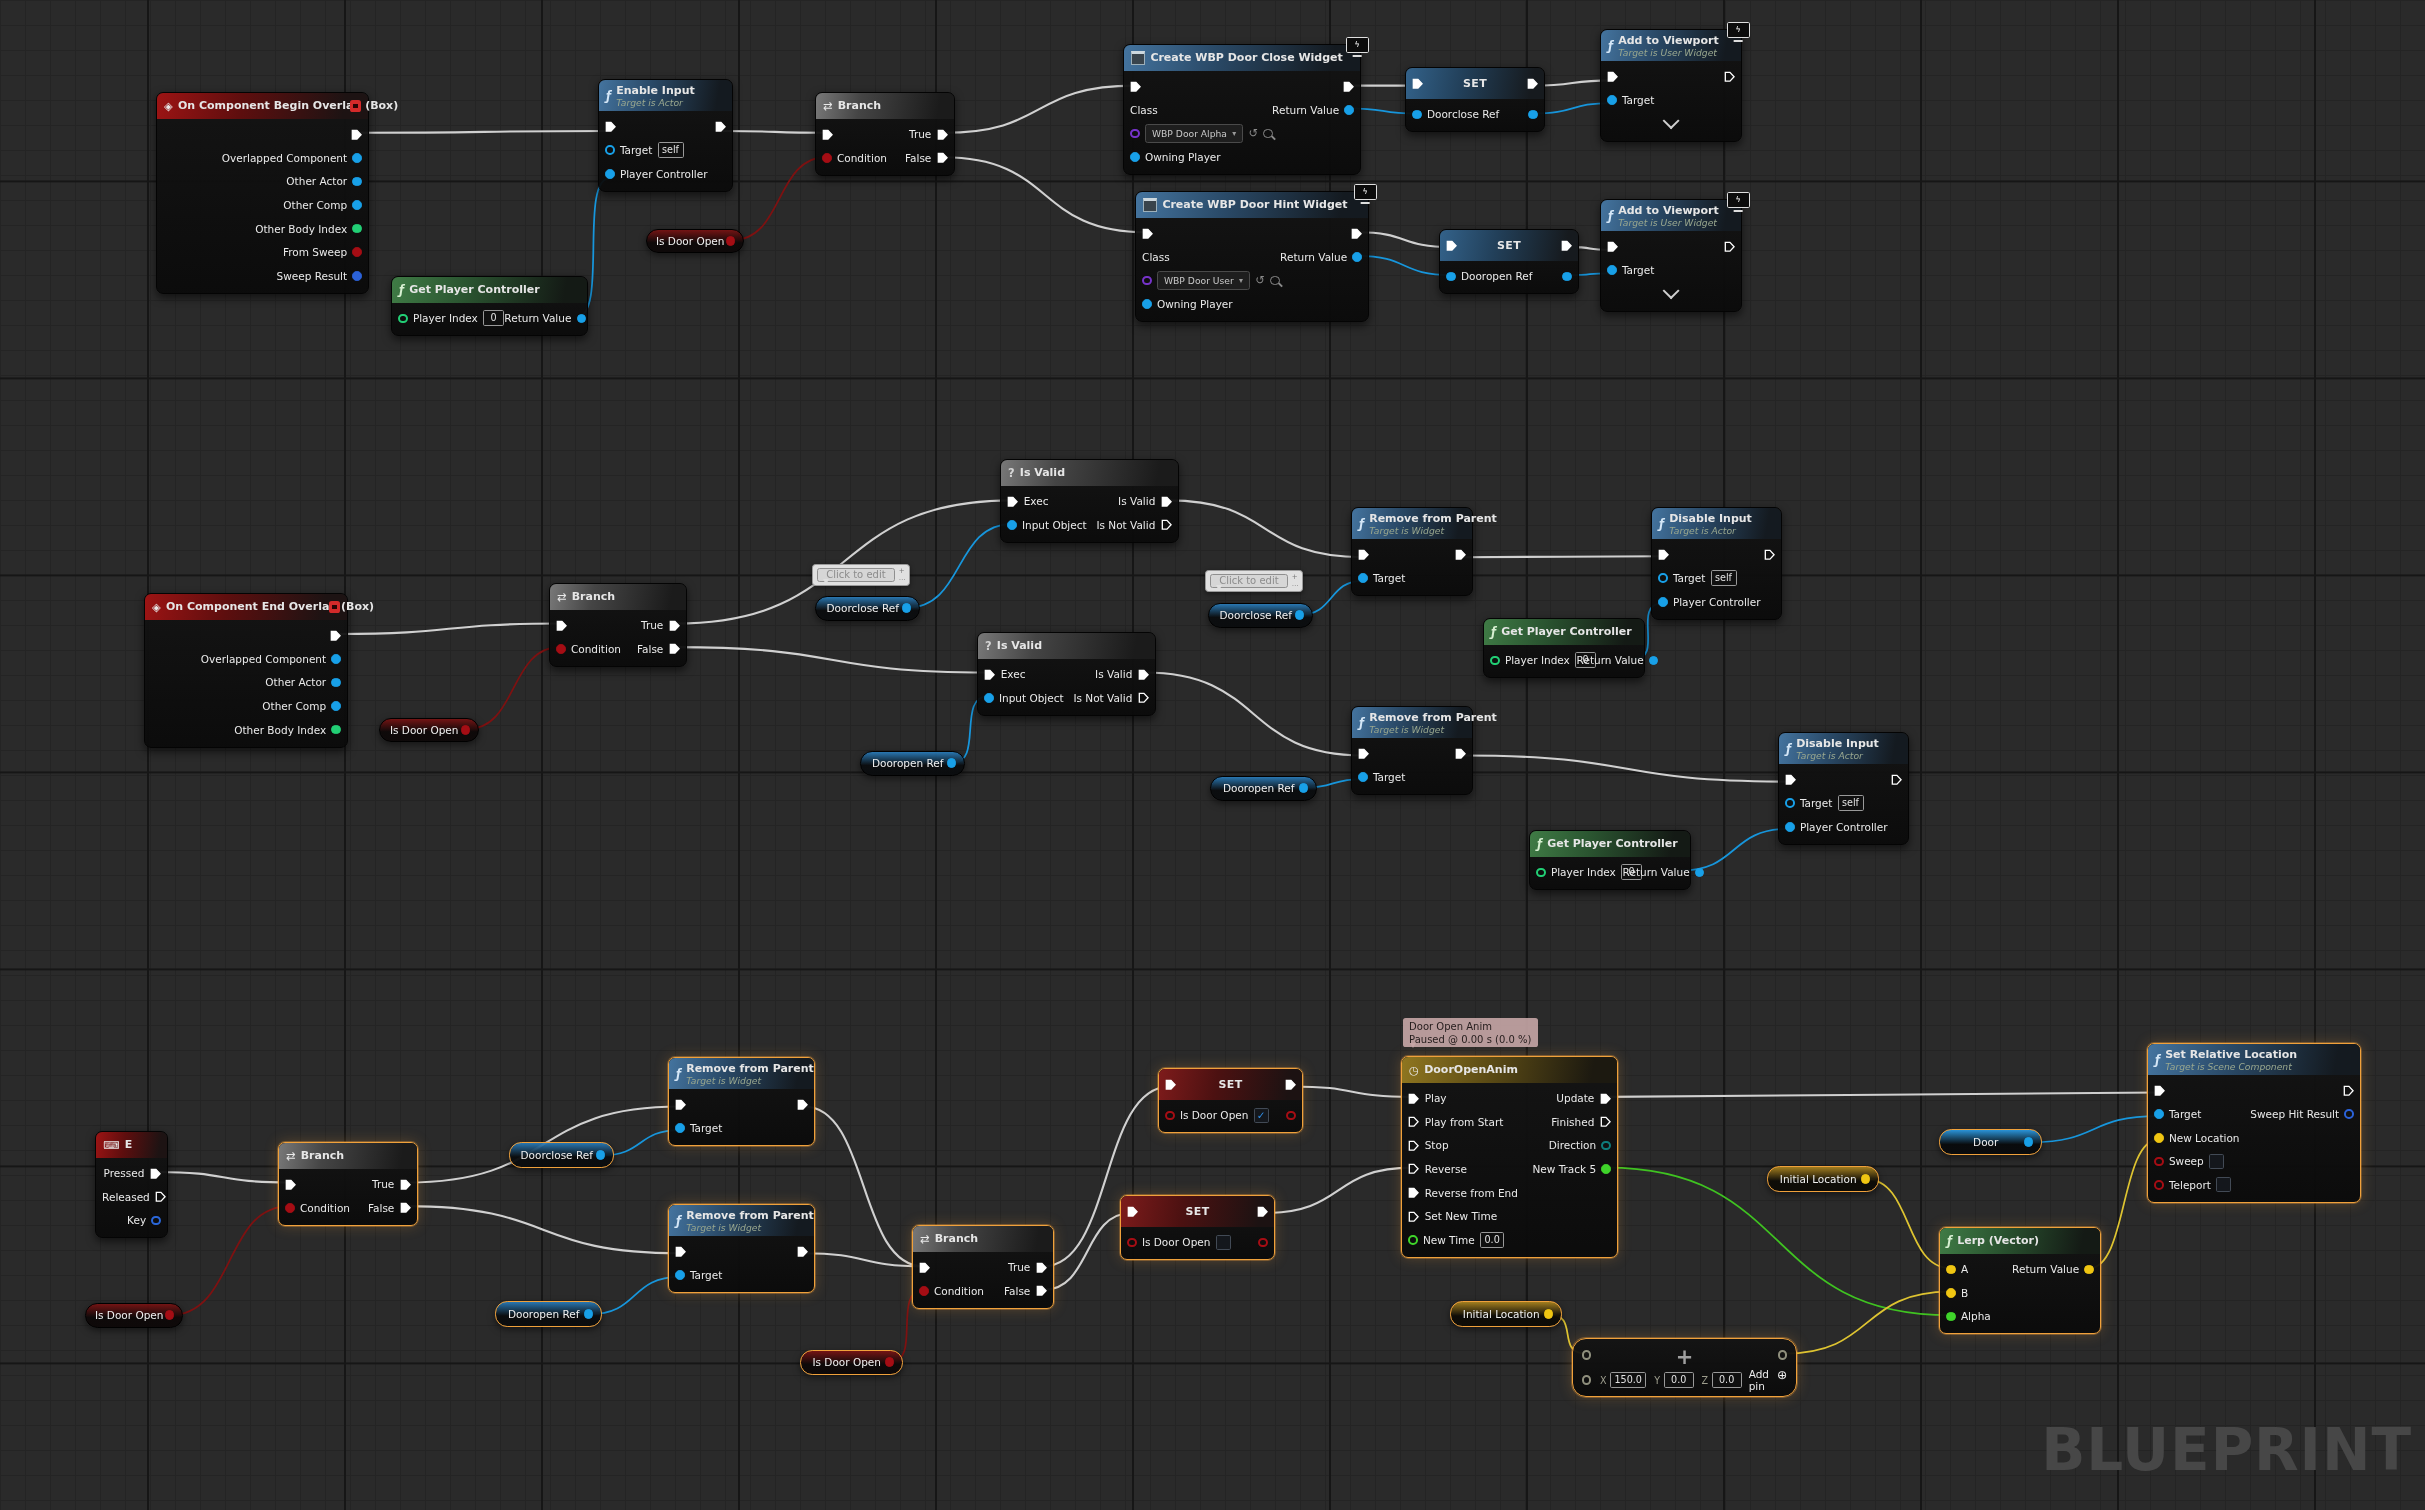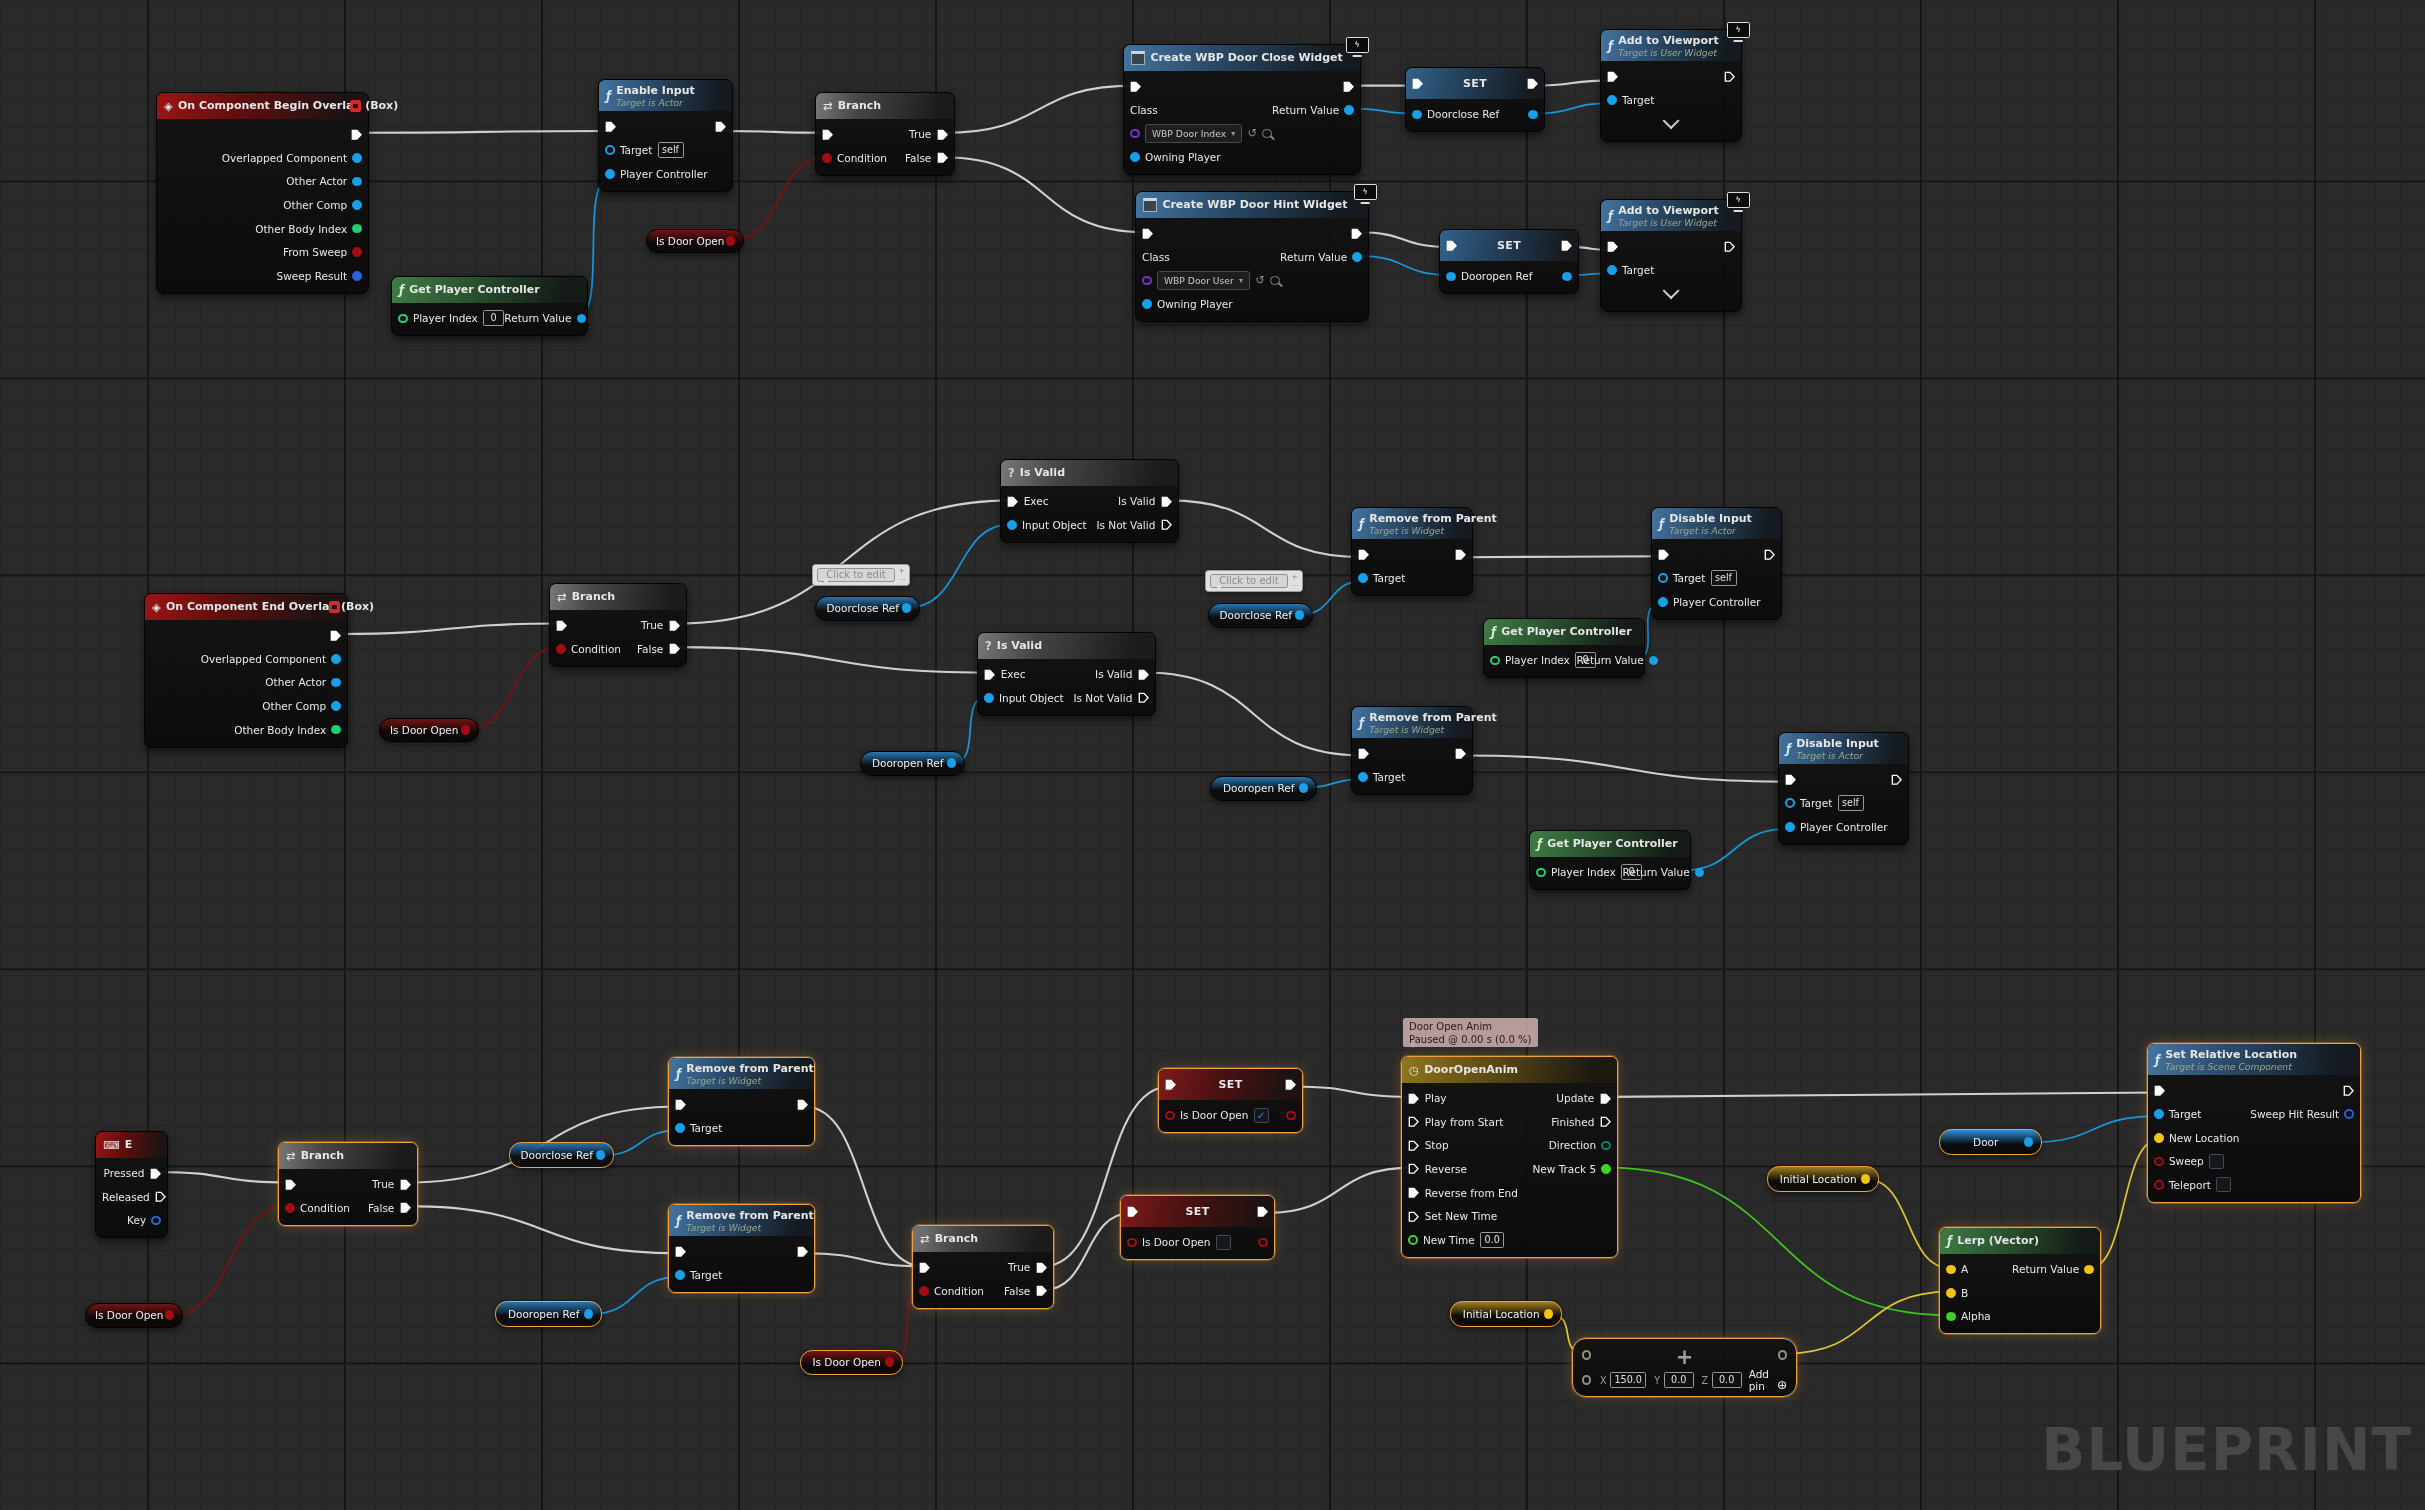--- a/index.html
+++ b/index.html
@@ -66,21 +66,21 @@
   .mag{position:relative;width:7.9px;height:7.9px;border:1.7px solid #8a8a8a;border-radius:50%;display:inline-block;flex:none}
   .mag::after{content:'';position:absolute;width:5.2px;height:1.7px;background:#8a8a8a;transform:rotate(45deg);right:-4.4px;bottom:-1.7px}
   .chev{width:9.6px;height:9.6px;border-left:2.2px solid #cfcfcf;border-bottom:2.2px solid #cfcfcf;transform:rotate(-45deg);margin-top:-6.1px}
   .k-vec{border-radius:14px}
   .k-vec .rows{padding:3.5px 0}
   .k-vec .prow{min-height:25px;padding:0 8.7px}
   .vplus{position:absolute;top:7.9px;left:50%;transform:translateX(-50%);color:#9f9f9f;font-size:21px;font-weight:bold;line-height:1;z-index:1}
   .fields{display:inline-flex;align-items:center;gap:3.5px}
   .axis{font-size:9.6px;color:#9d9d8d;margin-left:4.4px}
   .fieldv{min-width:21px}
-  .addpin{display:inline-flex;align-items:flex-end;gap:4.4px;margin-left:auto;font-size:10.5px;color:#ececec}
+  .addpin{display:inline-flex;align-items:flex-start;gap:4.4px;margin-left:auto;font-size:10.5px;color:#ececec}
   .apicon{font-size:12.2px;color:#f2f2f2}
   .pill{position:absolute;display:flex;align-items:center;padding:0 7.9px;border-radius:12.2px;border:0.9px solid #000;
     box-shadow:0 2.6px 7px rgba(0,0,0,.5);color:#f0f0f0;z-index:2;box-sizing:border-box}
   .pill .pill-lab{flex:1;text-align:center;font-size:10.5px;white-space:nowrap}
   .pill.sel{border:1.7px solid #f0a13b}
   .tint-blue{background:linear-gradient(180deg,rgba(41,125,188,.92) 0%,rgba(10,12,14,.96) 58%)}
   .tint-bluebright{background:linear-gradient(180deg,rgba(42,152,224,.95) 0%,rgba(8,10,12,.96) 60%)}
   .tint-red{background:linear-gradient(180deg,rgba(122,18,18,.92) 0%,rgba(13,8,8,.96) 58%)}
   .tint-yellow{background:linear-gradient(180deg,rgba(172,133,30,.92) 0%,rgba(13,11,6,.96) 58%)}
   .bubble{position:absolute;background:#e0e0e0;border:0.9px solid #9a9a9a;border-radius:3.5px;padding:2.6px 3.5px;
@@ -346,21 +346,21 @@
           </span>
           <span class="pg r">
             <span class="plab">Return Value</span>
             <span class="pin dot" style="background: rgb(24, 160, 232); border-color: rgb(24, 160, 232);"></span>
           </span>
         </div>
         <div class="prow">
           <span class="pg l">
             <span class="pin dot hollow" style="border-color: rgb(118, 51, 201);"></span>
             <span class="drop">
-              <span class="droptext">WBP Door Index</span>
+              <span class="droptext">WBP Door Alpha</span>
               <span class="dchev">▾</span>
             </span>
             <span class="ricon">↺</span>
             <span class="mag"></span>
           </span>
         </div>
         <div class="prow">
           <span class="pg l">
             <span class="pin dot" style="background: rgb(24, 160, 232); border-color: rgb(24, 160, 232);"></span>
             <span class="plab">Owning Player</span>

